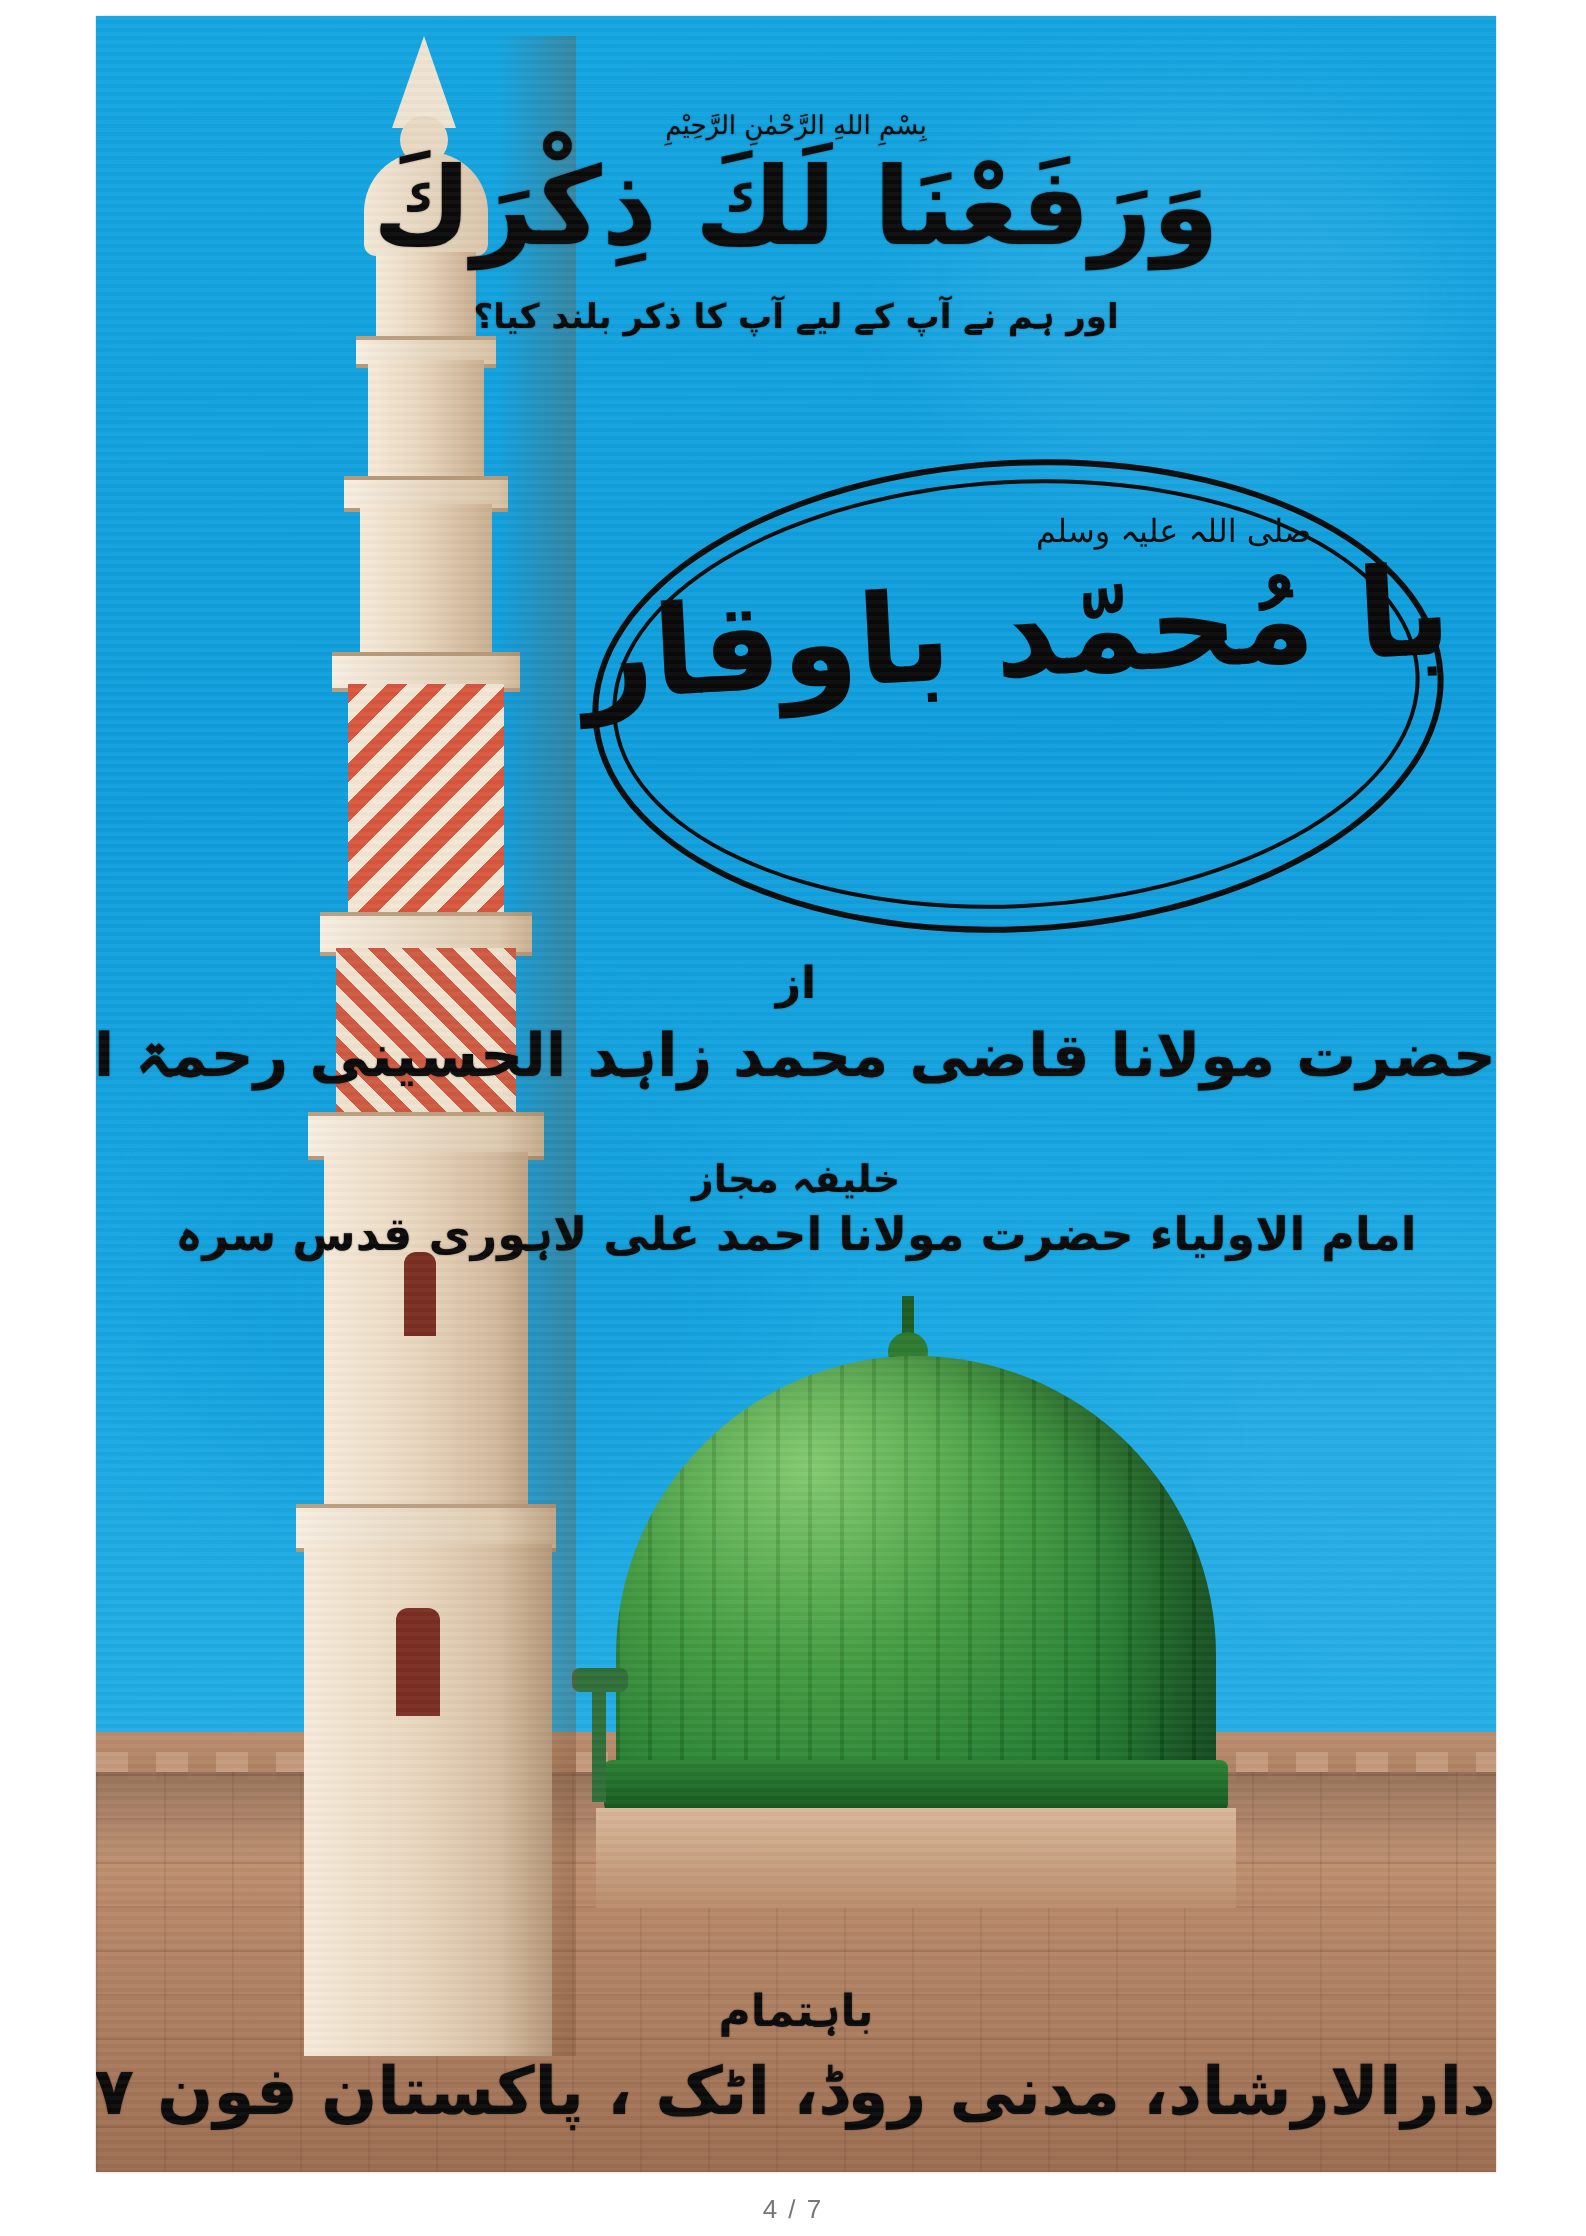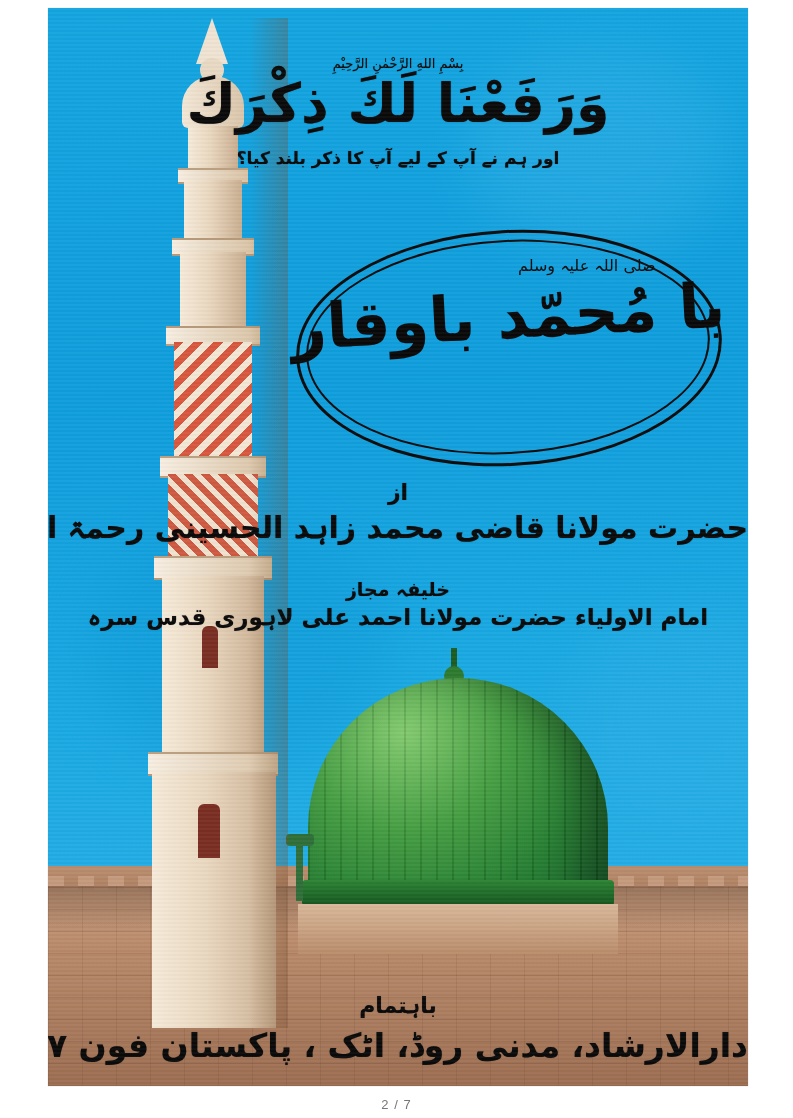--- a/index.html
+++ b/index.html
@@ -435,14 +435,14 @@
     <div class="calli author">حضرت مولانا قاضی محمد زاہد الحسینی رحمۃ اللہ علیہ</div>
     <div class="calli khalifa">خلیفہ مجاز</div>
     <div class="calli sheikh">امام الاولیاء حضرت مولانا احمد علی لاہوری قدس سرہ</div>
 
     <div class="calli ba-ihtimam">باہتمام</div>
     <div class="calli publisher">دارالارشاد، مدنی روڈ، اٹک ، پاکستان فون ٢٤٨٧</div>
 
     <div class="grain"></div>
   </div>
 
-  <div class="page-footer">2 / 7</div>
+  <div class="page-footer">4 / 7</div>
 </div>
 
 </body></html>

